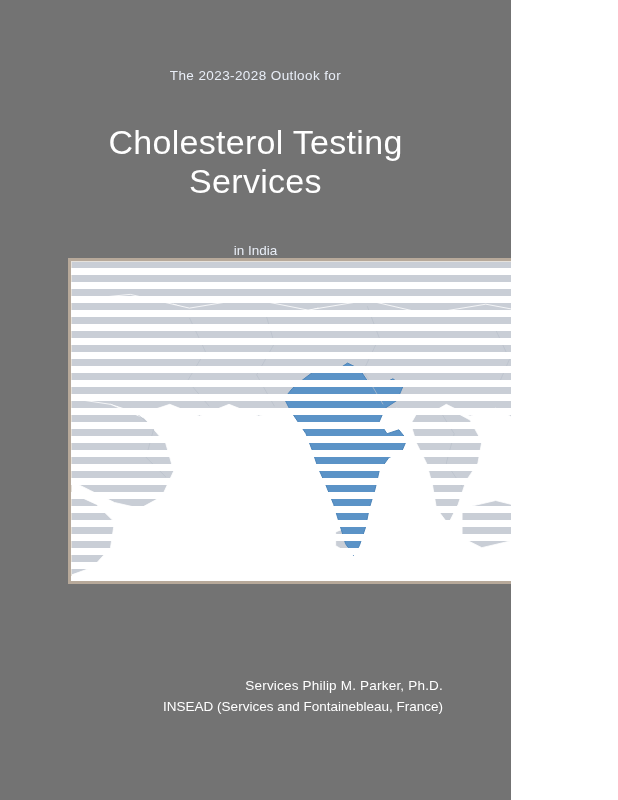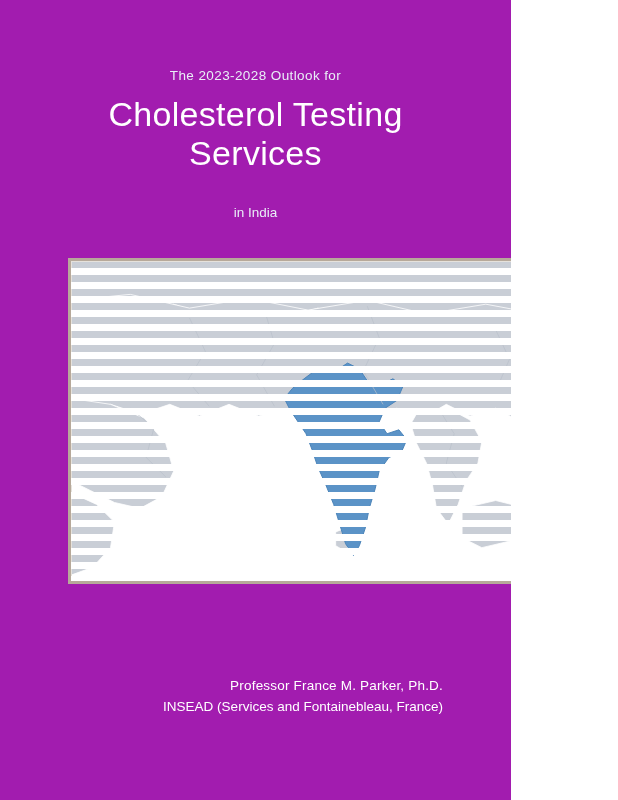--- a/index.html
+++ b/index.html
@@ -10,49 +10,49 @@
     width: 618px;
     height: 800px;
     background: #ffffff;
     font-family: "Liberation Sans", sans-serif;
     overflow: hidden;
   }
   .cover {
     position: relative;
     width: 511px;
     height: 800px;
-    background: #a21caf;
+    background: #737373;
     box-sizing: border-box;
     overflow: hidden;
   }
   .title-block {
     position: absolute;
     top: 68px;
     left: 0;
     width: 100%;
     text-align: center;
     color: #ffffff;
   }
   .pre-title {
     font-size: 13.5px;
     letter-spacing: 0.4px;
     color: #e9eef7;
     font-weight: 400;
   }
   .main-title {
-    margin-top: 12px;
+    margin-top: 40px;
     font-size: 34px;
     font-weight: 400;
     letter-spacing: 0.3px;
     color: #ffffff;
     line-height: 1.15;
     padding: 0 40px;
   }
   .sub-title {
-    margin-top: 32px;
+    margin-top: 42px;
     font-size: 13.5px;
     color: #e9eef7;
     font-weight: 400;
   }
 
   
   .map-frame {
     position: absolute;
     left: 68px;
     top: 258px;
@@ -156,17 +156,17 @@
           <path d="M430,70 L444,100 L432,128"></path>
         </g>
 
         <rect x="0.5" y="0.5" width="483" height="325" fill="none" stroke="#e6e2dc" stroke-width="1"></rect>
       </svg>
       <div class="scanlines"></div>
     </div>
   </div>
 
   <div class="author-block">
-    <div class="name">Professor France M. Parker, Ph.D.</div>
+    <div class="name">Services Philip M. Parker, Ph.D.</div>
     <div class="affiliation">INSEAD (Services and Fontainebleau, France)</div>
   </div>
 
 </div>
 
 </body></html>

